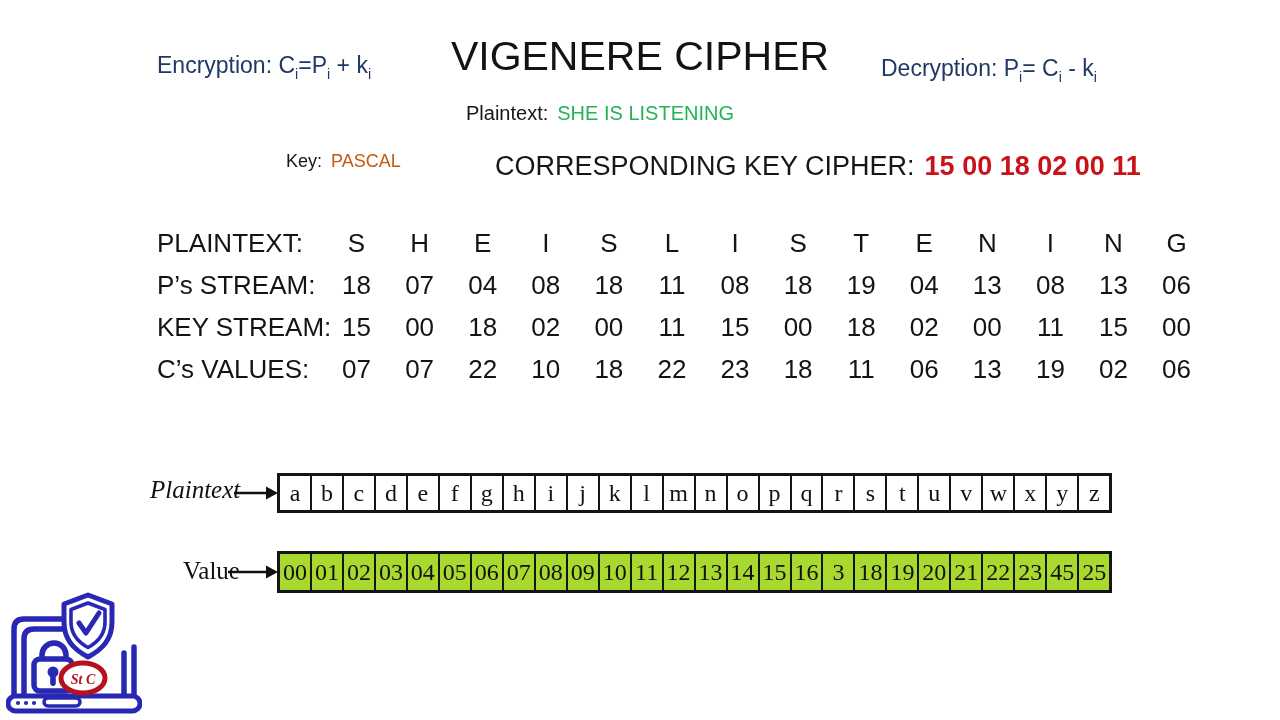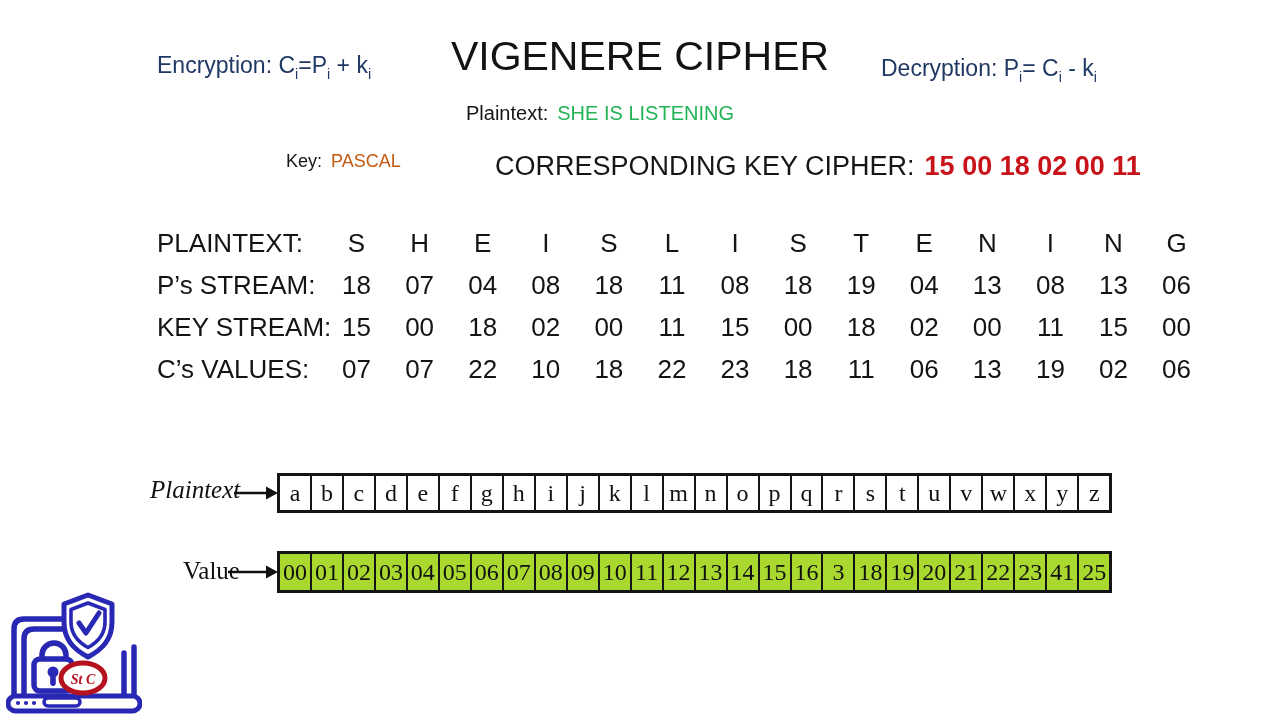--- a/index.html
+++ b/index.html
@@ -189,21 +189,21 @@
     <div class="scell">14</div>
     <div class="scell">15</div>
     <div class="scell">16</div>
     <div class="scell">3</div>
     <div class="scell">18</div>
     <div class="scell">19</div>
     <div class="scell">20</div>
     <div class="scell">21</div>
     <div class="scell">22</div>
     <div class="scell">23</div>
-    <div class="scell">41</div>
+    <div class="scell">45</div>
     <div class="scell">25</div>
   </div>
 
 <svg class="abs" style="left:6px;top:589px;" width="136" height="126" viewBox="0 0 136 126">
   <g stroke="#2828b4" fill="none" stroke-width="5.5" stroke-linecap="round" stroke-linejoin="round">
     <path d="M8,110 V40 Q8,30 18,30 H58"></path>
     <path d="M18,110 V50 Q18,40 28,40 H58"></path>
     <path d="M128,110 V58"></path>
     <path d="M118,110 V64"></path>
   </g>

